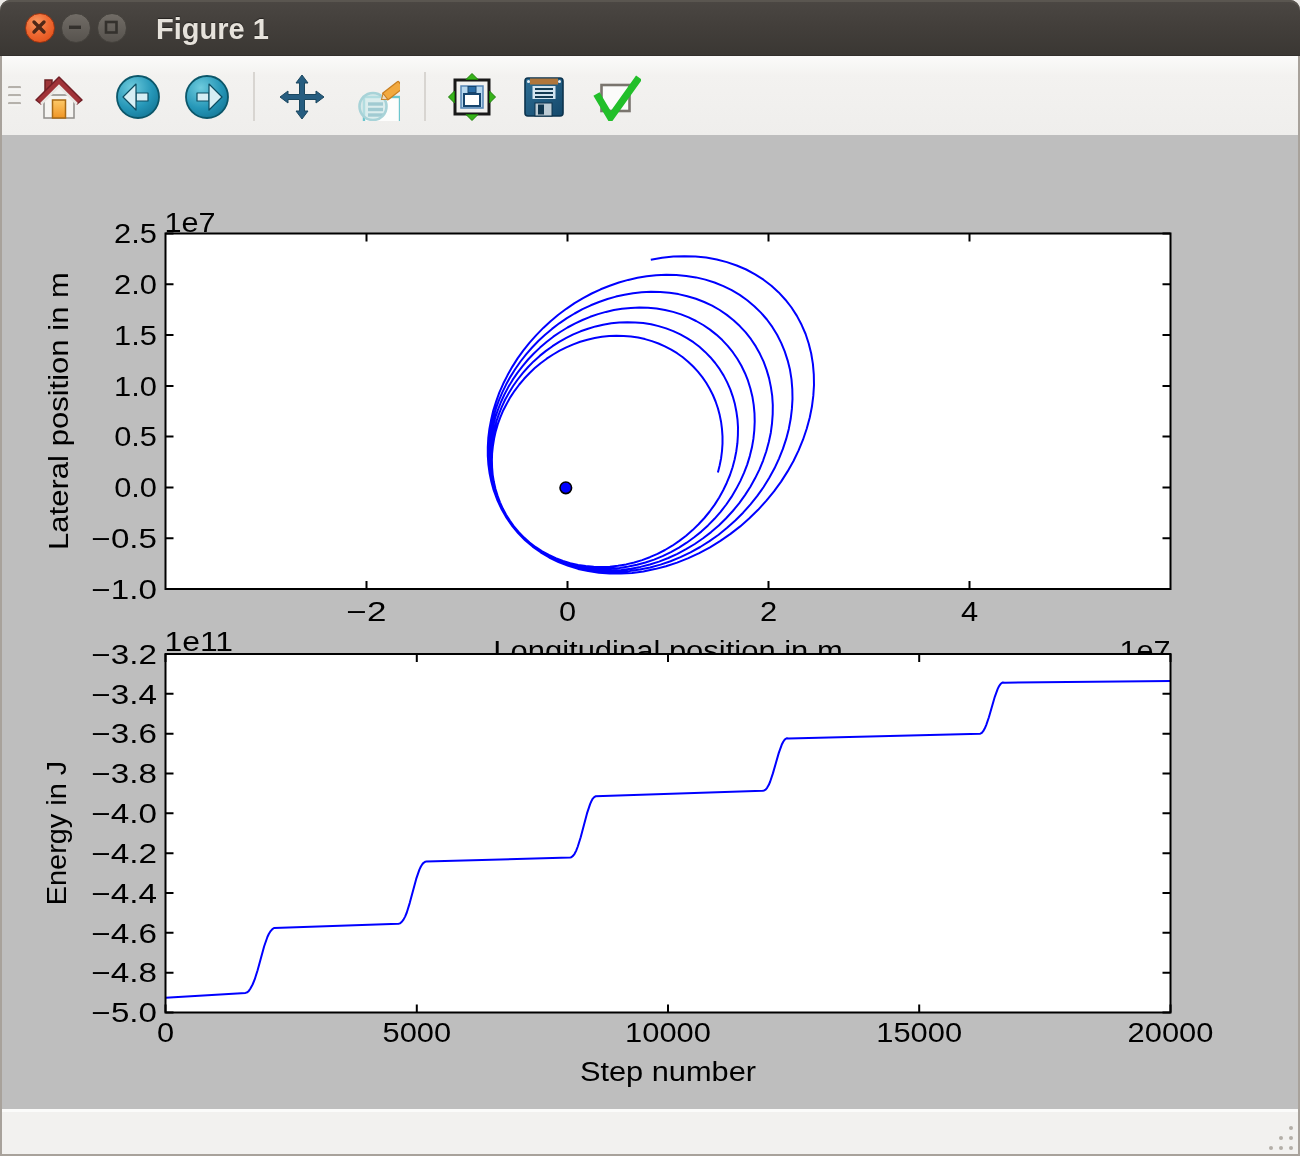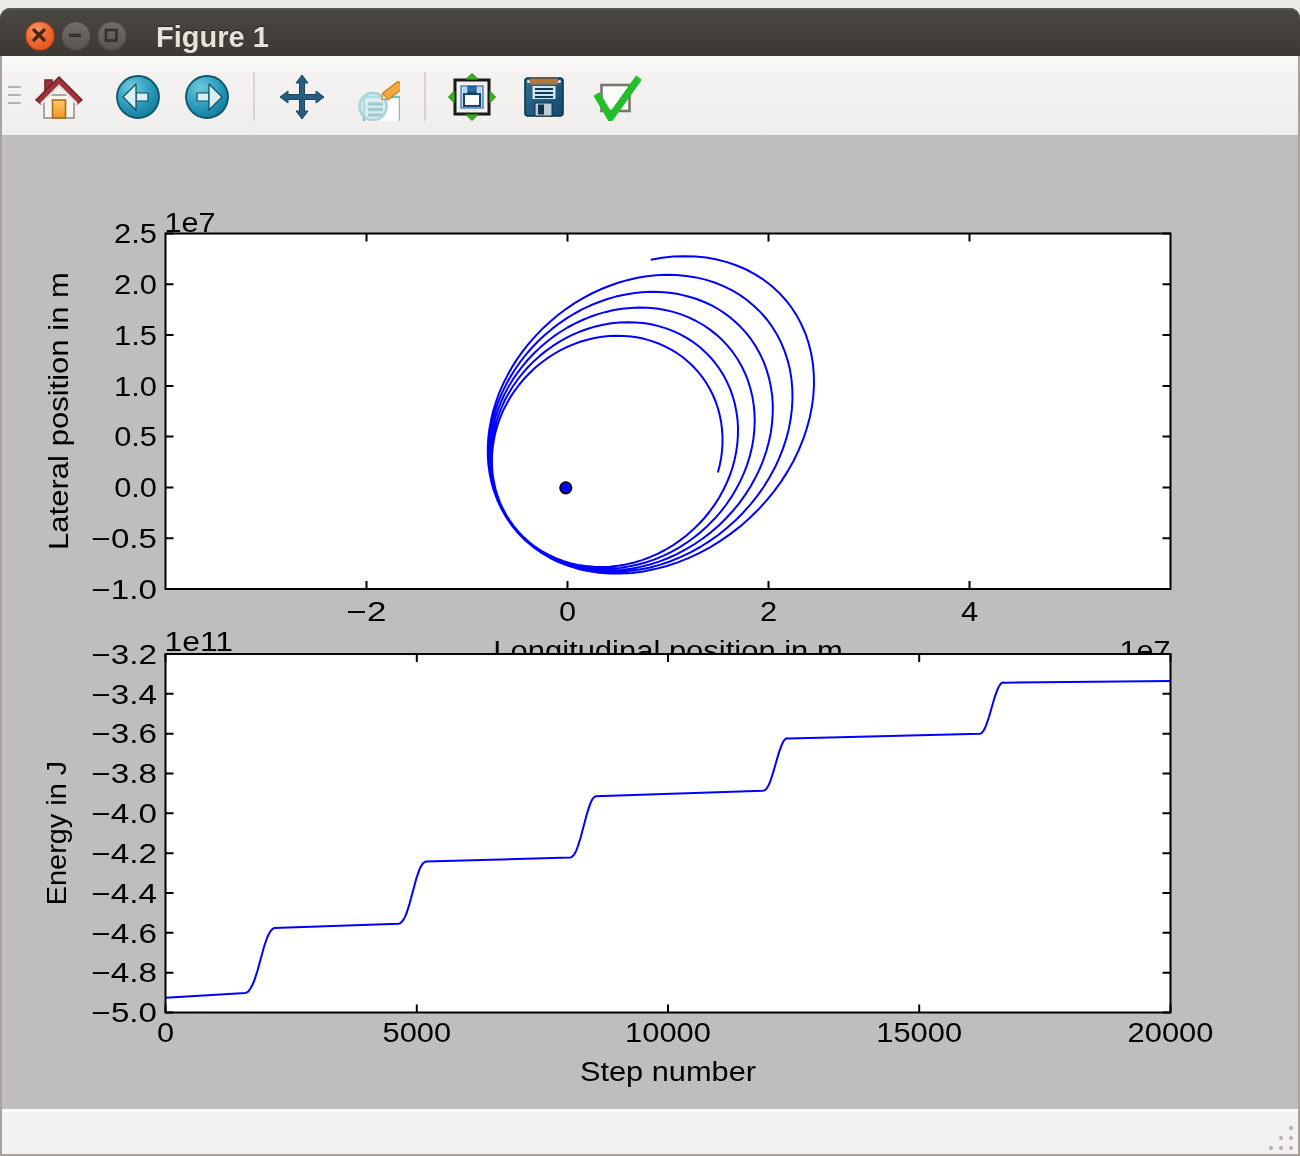--- a/index.html
+++ b/index.html
@@ -1,18 +1,18 @@
 <!DOCTYPE html>
 <html><head><meta charset="utf-8"><style>
   html,body{margin:0;padding:0;}
   body{width:1300px;height:1156px;position:relative;background:#eceae7;overflow:hidden;
        font-family:"Liberation Sans",sans-serif;}
   #titlebar{position:absolute;left:0;top:0;width:1300px;height:56px;border-radius:10px 10px 0 0;
     background:linear-gradient(#4b4743 0%,#433f3b 45%,#3a3733 100%);
-    box-shadow:inset 0 2px 0 #5a5650, inset 0 -1px 0 #322f2c;margin-top:8px;}
+    box-shadow:inset 0 2px 0 #5a5650, inset 0 -1px 0 #322f2c;}
   .wbtn{position:absolute;border-radius:50%;width:29px;height:29px;top:13px;}
   #btn-close{left:25px;background:radial-gradient(circle at 38% 30%,#f89b63 0%,#ee6a33 45%,#de4912 100%);
      border:1px solid #9c3310;width:28px;height:28px;}
   #btn-min,#btn-max{left:61px;background:linear-gradient(#716c66,#57534e);border:1px solid #45423d;width:28px;height:28px;}
   #btn-max{left:97px;}
   #title{position:absolute;left:156px;top:0;height:56px;line-height:58px;color:#e6e2db;
      font-size:29px;font-weight:bold;text-shadow:0 -1px 1px #252320;}
   #toolbar{position:absolute;left:2px;top:56px;width:1296px;height:79px;
      background:linear-gradient(#fbfbfa 0%,#f3f2f0 25%,#efeeec 100%);}
   .ic{position:absolute;}

